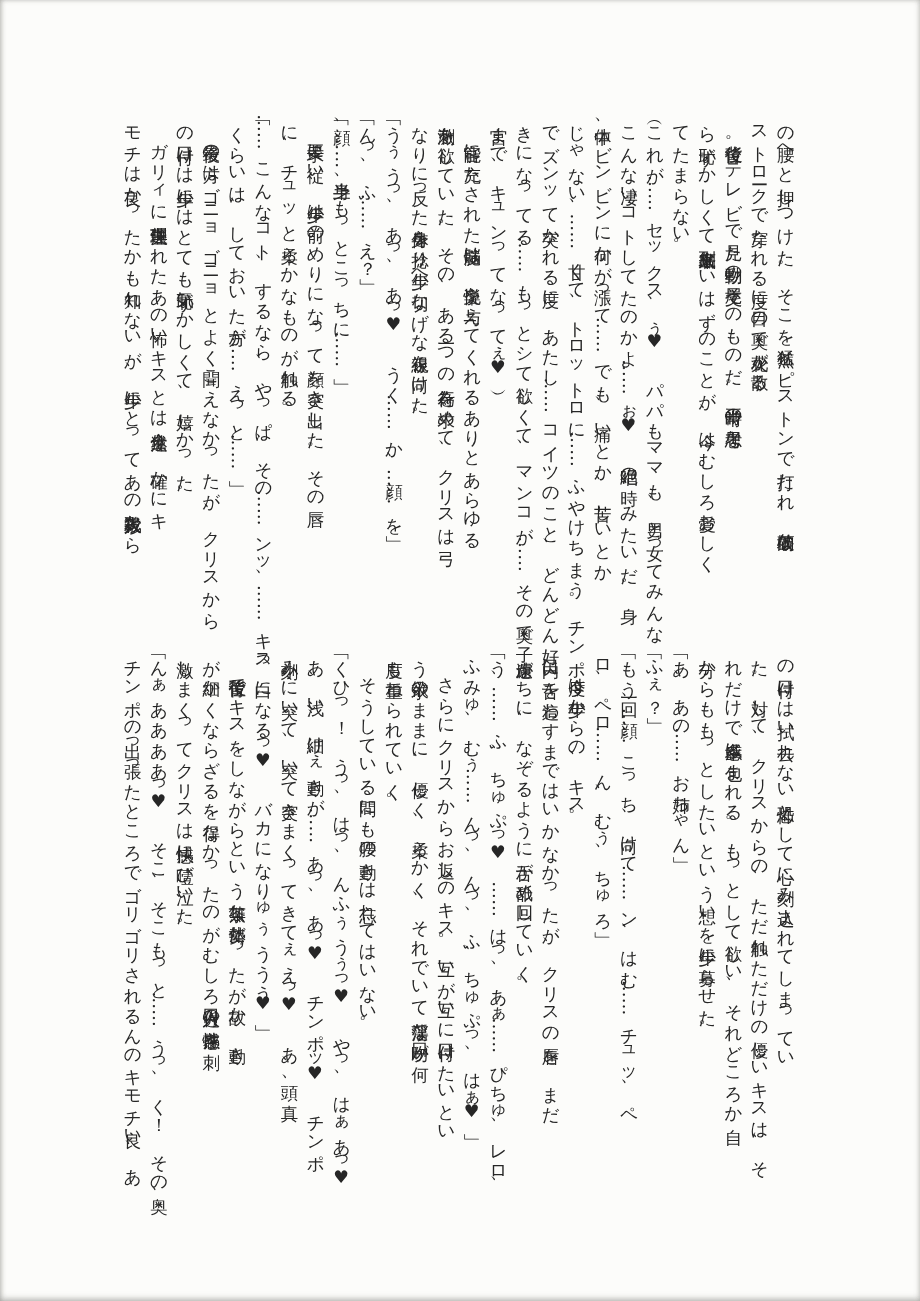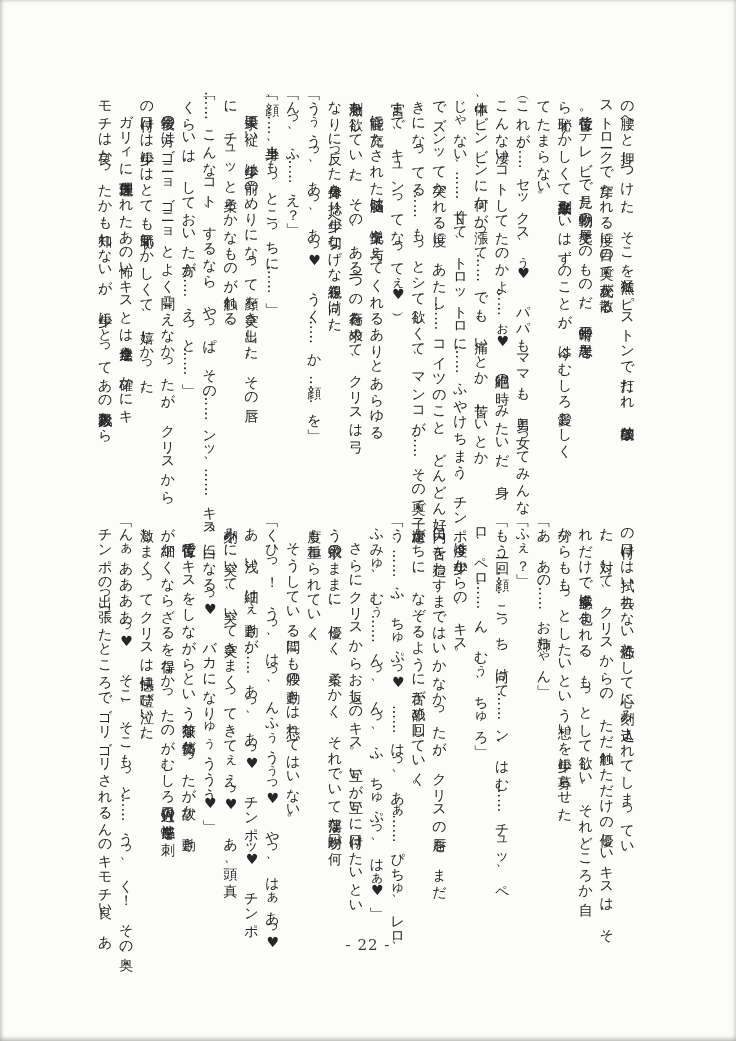--- a/index.html
+++ b/index.html
@@ -105,14 +105,13 @@
       <div class="tcol">「くひっ！　うっ、はっ、んふぅうぅっ♥　やっ、はぁあっ♥</div>
       <div class="tcol">あ、浅い、細けぇ動きが……あっ、あっ♥　チンポッ♥　チンポ</div>
       <div class="tcol">小刻みに突いて、突いて突きまくってきてぇえっ♥　あ、頭、真</div>
       <div class="tcol">っ白になるっ♥　バカになりゅぅううう♥」</div>
       <div class="tcol indent">後背位でキスをしながらという無茶な体勢だったが故か、動き</div>
       <div class="tcol">が細かくならざるを得なかったのがむしろ入口付近の性感帯を刺</div>
       <div class="tcol">激しまくってクリスは快感に噎び泣いた。</div>
       <div class="tcol">「んぁああああっ♥　そこ、そこもっと……うっ、く！　その奥、</div>
       <div class="tcol">チンポの出っ張ったところでゴリゴリされるんのキモチ良い、あ</div>
     </div>
-  <div class="page-number">- 22 -</div>
 </div>
 
 </body></html>

